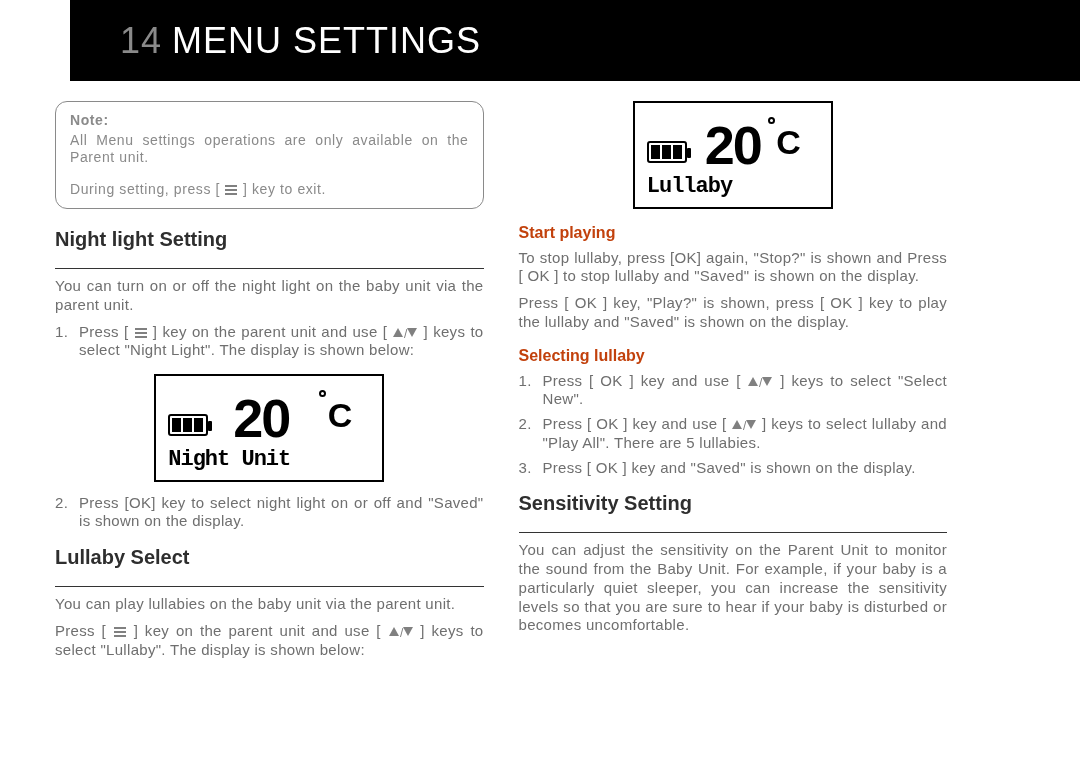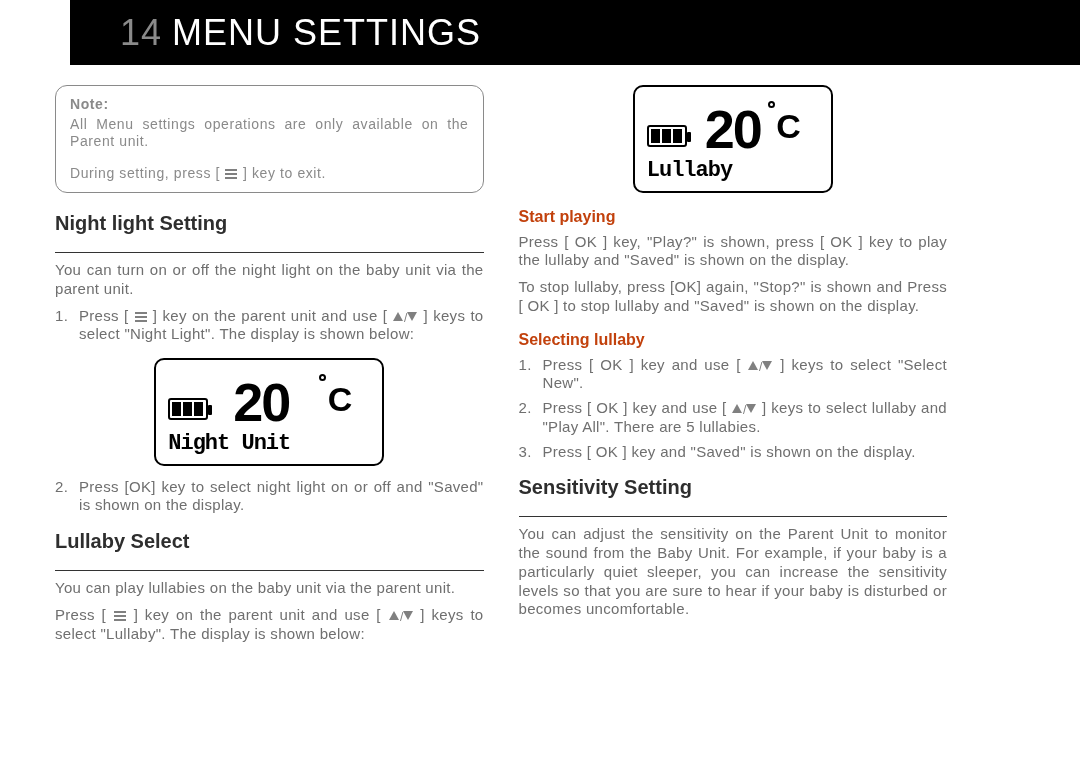--- a/index.html
+++ b/index.html
@@ -6,21 +6,21 @@
   body {
     width: 1080px;
     height: 761px;
     background: #fff;
     font-family: Arial, Helvetica, sans-serif;
     color: #585858;
     font-size: 15px;
     line-height: 1.25;
   }
   .topbar {
-    height: 65px;
+    height: 81px;
     background: #000;
     margin-left: 70px;
     display: flex;
     align-items: center;
     padding-left: 50px;
     letter-spacing: 1px;
   }
   .page-num {
     color: #8a8a8a;
     font-size: 36px;
@@ -97,21 +97,21 @@
     color: #6f6f6f;
   }
   .lcd-wrap {
     text-align: center;
     margin: 14px 0 12px 0;
     break-inside: avoid;
   }
   .lcd {
     display: inline-block;
     border: 2.5px solid #000;
-    border-radius: 10px;
+    border-radius: 0;
     width: 230px;
     padding: 10px 12px 6px 12px;
     text-align: left;
   }
   .lcd-top { display: flex; align-items: flex-end; gap: 10px; position: relative; height: 56px; }
   .batt {
     width: 40px; height: 22px; border: 2.5px solid #000;
     border-radius: 3px; position: relative; margin-bottom: 6px;
     display:flex; align-items:center; padding: 2px; gap:2px;
   }
@@ -238,22 +238,22 @@
           </div>
         <span class="temp-num">20</span>
         <span class="deg"></span>
         <span class="unit">C</span>
       </div>
       <div class="lcd-text">Lullaby</div>
     </div>
   </div>
 
   <h3>Start playing</h3>
+  <p class="body">To stop lullaby, press [OK] again, "Stop?" is shown and Press [ OK ] to stop lullaby and "Saved" is shown on the display.</p>
   <p class="body">Press [ OK ] key, "Play?" is shown, press [ OK ] key to play the lullaby and "Saved" is shown on the display.</p>
-  <p class="body">To stop lullaby, press [OK] again, "Stop?" is shown and Press [ OK ] to stop lullaby and "Saved" is shown on the display.</p>
 
   <h3>Selecting lullaby</h3>
   <div class="list">
     <div class="item">
       <span>Press [ OK ] key and use [ </span><svg class="key" width="26" height="12">
           <polygon points="6,1 11,10 1,10" fill="#808080"></polygon>
           <text x="12" y="11" font-size="12" fill="#808080">/</text>
           <polygon points="20,10 25,1 15,1" fill="#808080"></polygon>
         </svg><span> ] keys to select "Select New".</span>
     </div>

